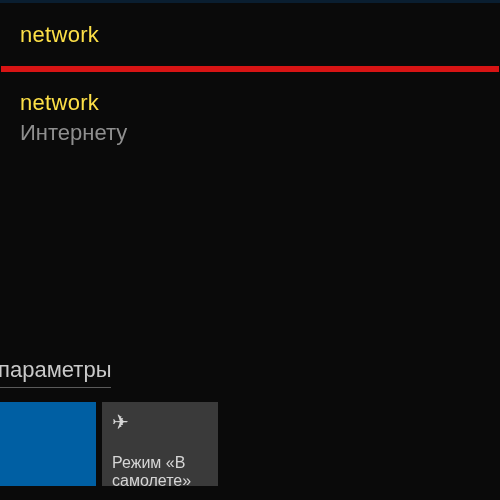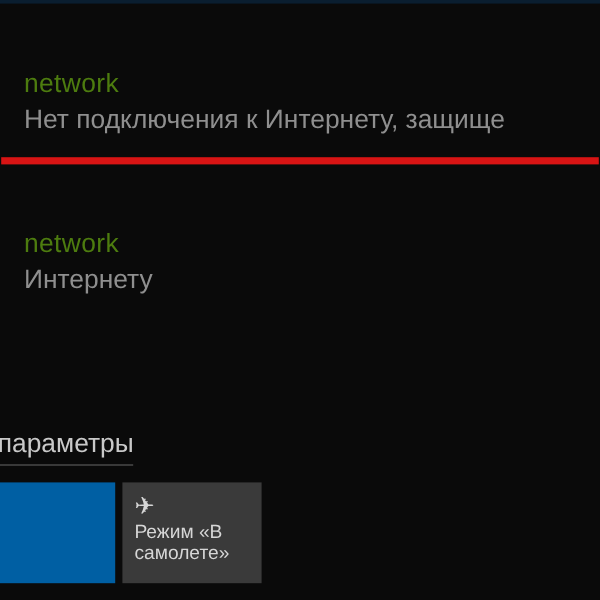--- a/index.html
+++ b/index.html
@@ -22,25 +22,24 @@
     position: absolute;
     top: 0; left: 0;
     width: 100%;
     height: 3px;
     background: #0a1e30;
   }
   .net-item {
     padding: 22px 20px 18px 20px;
   }
   .net-title {
-    color: #4d7c0f;
+    color: #fde047;
     font-size: 22px;
     font-weight: 400;
     letter-spacing: 0.3px;
-    margin-top: 35px;
   }
   .net-sub {
     color: #8f8f8f;
     font-size: 22px;
     font-weight: 400;
     margin-top: 4px;
     white-space: nowrap;
     overflow: hidden;
   }
   .red-line {
@@ -91,38 +90,37 @@
   .tile.accent { background: #005fa3; color: #fff; }
   .tile.grey   { background: #3a3a3a; color: #d6d6d6; }
   .tile-icon {
     font-size: 20px;
     height: 24px;
     line-height: 24px;
   }
   .tile-label {
     font-size: 16px;
     line-height: 1.15;
-    margin-top: 1px;
+    margin-top: 20px;
   }
   .footer-inner {
     padding-left: 0;
     margin-left: -20px;
   }
 </style>
 </head>
 <body>
 
 <div class="flyout">
   <div class="top-border"></div>
 
   <div class="col">
 
     <div class="net-item">
       <div class="net-title">network</div>
-      <div class="net-sub">Нет подключения к Интернету, защище</div>
     </div>
 
     <div class="red-line"></div>
 
     <div class="net-item" style="padding-top:18px;">
       <div class="net-title">network</div>
       <div class="net-sub">Интернету</div>
     </div>
 
     <div class="spacer"></div>

